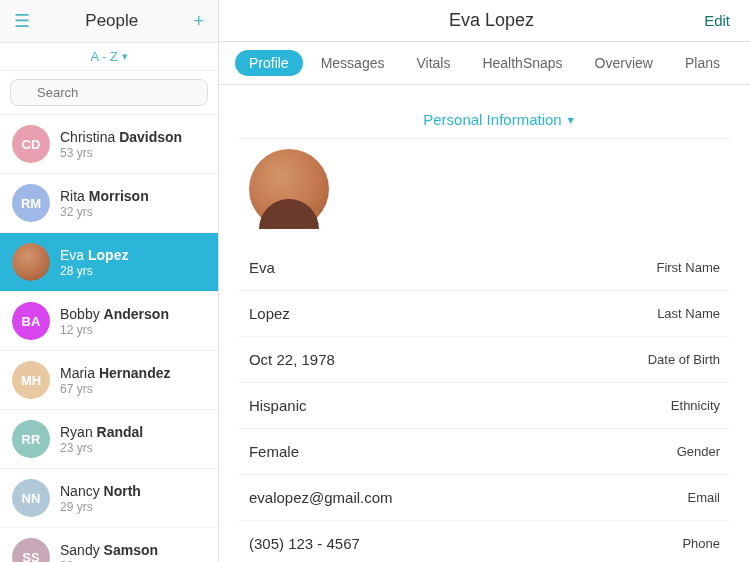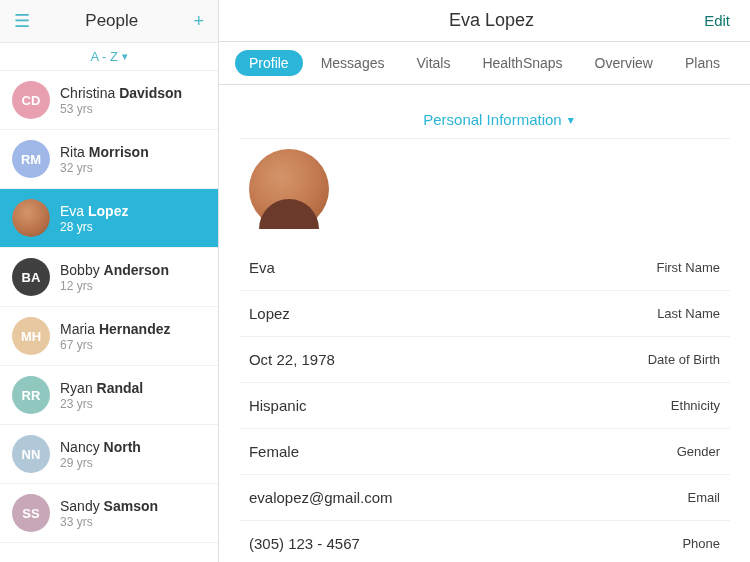--- a/index.html
+++ b/index.html
@@ -52,21 +52,21 @@
 
     .profile-photo-section { display: flex; align-items: center; padding: 10px 0 16px 10px; }
 
     .field-row { display: flex; align-items: center; justify-content: space-between; padding: 14px 10px; border-bottom: 1px solid #f0f0f0; }
     .field-value { font-size: 15px; color: #333; }
     .field-label { font-size: 13px; color: #404040; }
 
     
     .av-cd { background: #e8a0b0; }
     .av-rm { background: #a0b8e8; }
-    .av-ba { background: #404040; }
+    .av-ba { background: #d946ef; }
     .av-mh { background: #e8c8a0; }
     .av-rr { background: #90c8c0; }
     .av-nn { background: #b0c8d8; }
     .av-ss { background: #c8a8b8; }
     .eva-face { width: 38px; height: 38px; border-radius: 50%; background: radial-gradient(circle at 40% 35%, #d4956a 0%, #b87048 60%, #8b5533 100%); }
     .profile-face { width: 80px; height: 80px; border-radius: 50%; background: radial-gradient(circle at 40% 35%, #d4956a 0%, #c47a50 50%, #a05830 100%); position: relative; }
     .profile-face::after { content: ''; position: absolute; bottom: 0; left: 50%; transform: translateX(-50%); width: 60px; height: 30px; background: #6b3a2a; border-radius: 50% 50% 0 0 / 30px 30px 0 0; }
   </style>
 </head>
 <body>
@@ -76,20 +76,26 @@
     <span class="header-icon">☰</span>
     <span id="sidebar-title">People</span>
     <span class="header-icon">+</span>
   </div>
 
   <div id="sort-bar">
     <span id="sort-label">A - Z</span>
     <span class="chevron-down">▾</span>
   </div>
 
+  <div id="search-bar">
+    <div class="search-wrap">
+      <span class="search-icon-inner">●</span>
+      <input type="text" id="search-input" style="width: 100%; padding: 5px 8px 5px 26px; border: 1px solid rgb(221, 221, 221); border-radius: 8px; font-size: 13px; color: rgb(153, 153, 153); background: rgb(249, 249, 249); outline: none;" placeholder="Search">
+    </div>
+  </div>
 
   <div id="people-list">
 
     <div class="person-item">
       <div class="avatar av-cd">CD</div>
       <div class="person-info">
         <span class="person-name">Christina <span class="bold">Davidson</span></span>
         <span class="person-age">53 yrs</span>
       </div>
     </div>

